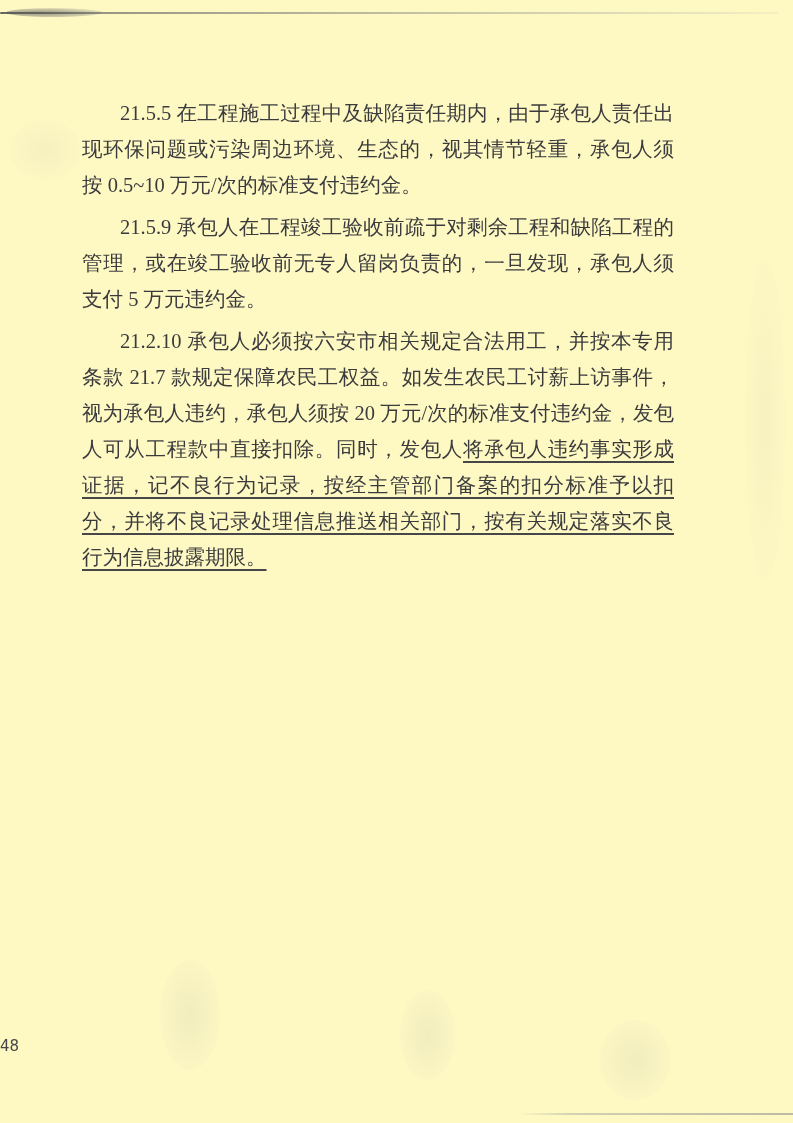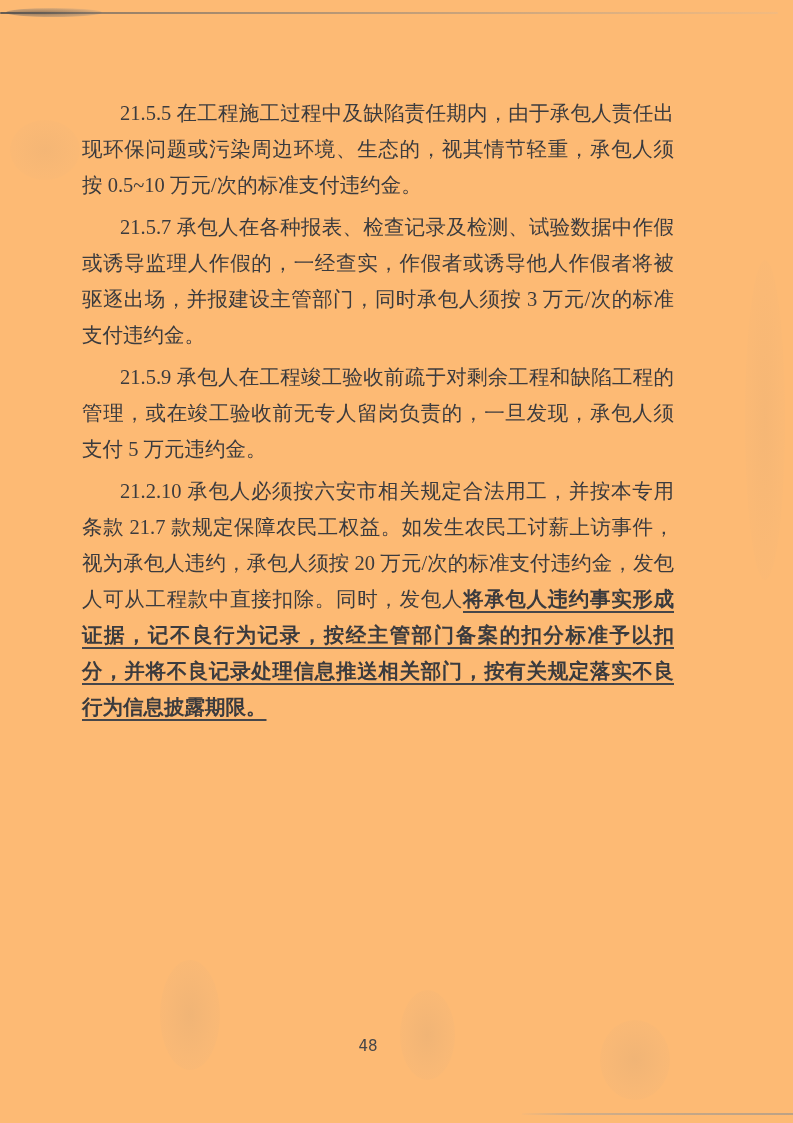--- a/index.html
+++ b/index.html
@@ -6,21 +6,21 @@
   html, body {
     margin: 0;
     padding: 0;
     background: #e9e9e9;
   }
   .page {
     position: relative;
     width: 793px;
     height: 1123px;
     margin: 0 auto;
-    background: #fdba74;
+    background: #fef9c3;
     overflow: hidden;
     font-family: "Liberation Serif", "DejaVu Serif", serif;
   }
 
   
   .scan-top-line {
     position: absolute;
     left: 0;
     top: 12px;
     width: 778px;
@@ -86,51 +86,49 @@
   }
   .text-block p {
     margin: 0 0 6px 0;
     text-indent: 38px;
   }
   .underline-seg {
     text-decoration: underline;
     text-decoration-thickness: 1.6px;
     text-underline-offset: 5px;
     text-decoration-color: #47474a;
-    font-weight: bold;
   }
 
   
   .page-number {
     position: absolute;
     left: 0;
     top: 1037px;
     width: 736px;
-    text-align: center;
+    text-align: left;
     font-family: "DejaVu Sans", "Liberation Sans", sans-serif;
     font-size: 15px;
     color: #454548;
   }
 </style>
 </head>
 <body>
 
 <div class="page">
 
   <div class="scan-top-smudge"></div>
   <div class="scan-top-line"></div>
   <div class="noise-blob nb1"></div>
   <div class="noise-blob nb2"></div>
   <div class="noise-blob nb3"></div>
   <div class="noise-blob nb4"></div>
   <div class="noise-blob nb5"></div>
 
   <main class="text-block">
     <p>21.5.5 在工程施工过程中及缺陷责任期内，由于承包人责任出现环保问题或污染周边环境、生态的，视其情节轻重，承包人须按 0.5~10 万元/次的标准支付违约金。</p>
-    <p>21.5.7 承包人在各种报表、检查记录及检测、试验数据中作假或诱导监理人作假的，一经查实，作假者或诱导他人作假者将被驱逐出场，并报建设主管部门，同时承包人须按 3 万元/次的标准支付违约金。</p>
     <p>21.5.9 承包人在工程竣工验收前疏于对剩余工程和缺陷工程的管理，或在竣工验收前无专人留岗负责的，一旦发现，承包人须支付 5 万元违约金。</p>
     <p><span>21.2.10 承包人必须按六安市相关规定合法用工，并按本专用条款 21.7 款规定保障农民工权益。如发生农民工讨薪上访事件，视为承包人违约，承包人须按 20 万元/次的标准支付违约金，发包人可从工程款中直接扣除。同时，发包人</span><span class="underline-seg">将承包人违约事实形成证据，记不良行为记录，按经主管部门备案的扣分标准予以扣分，并将不良记录处理信息推送相关部门，按有关规定落实不良行为信息披露期限。</span></p>
   </main>
 
   <div class="page-number">48</div>
 
   <div class="scan-bottom-line"></div>
 
 </div>
 

